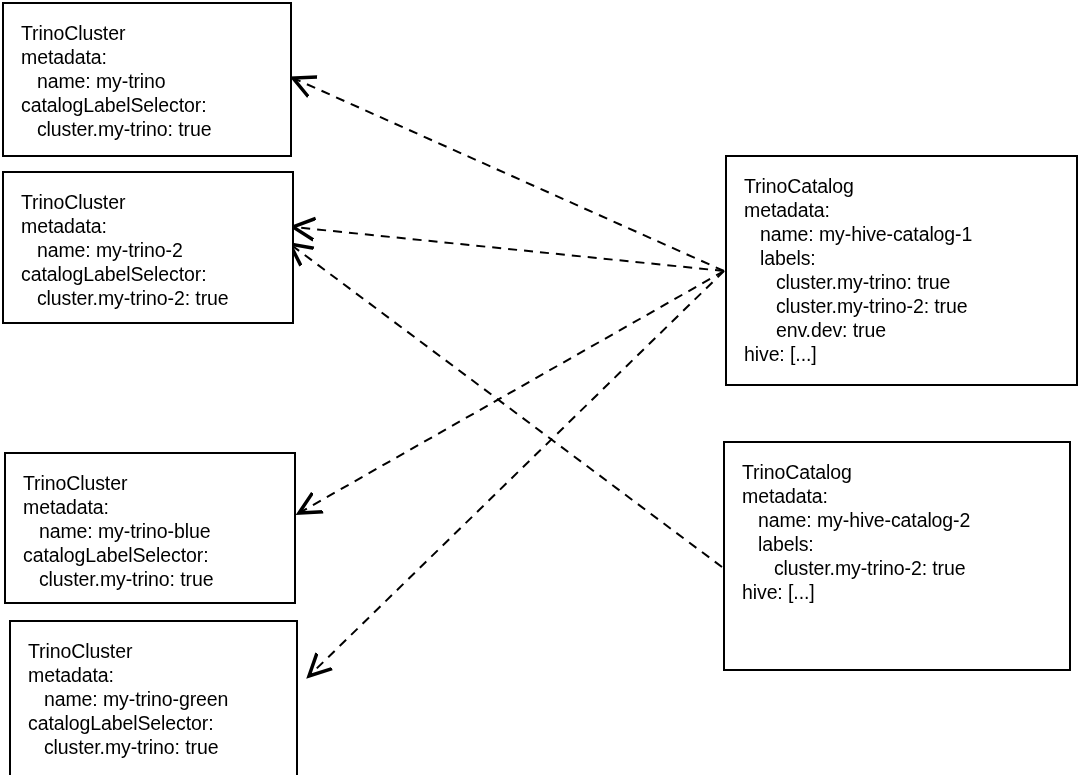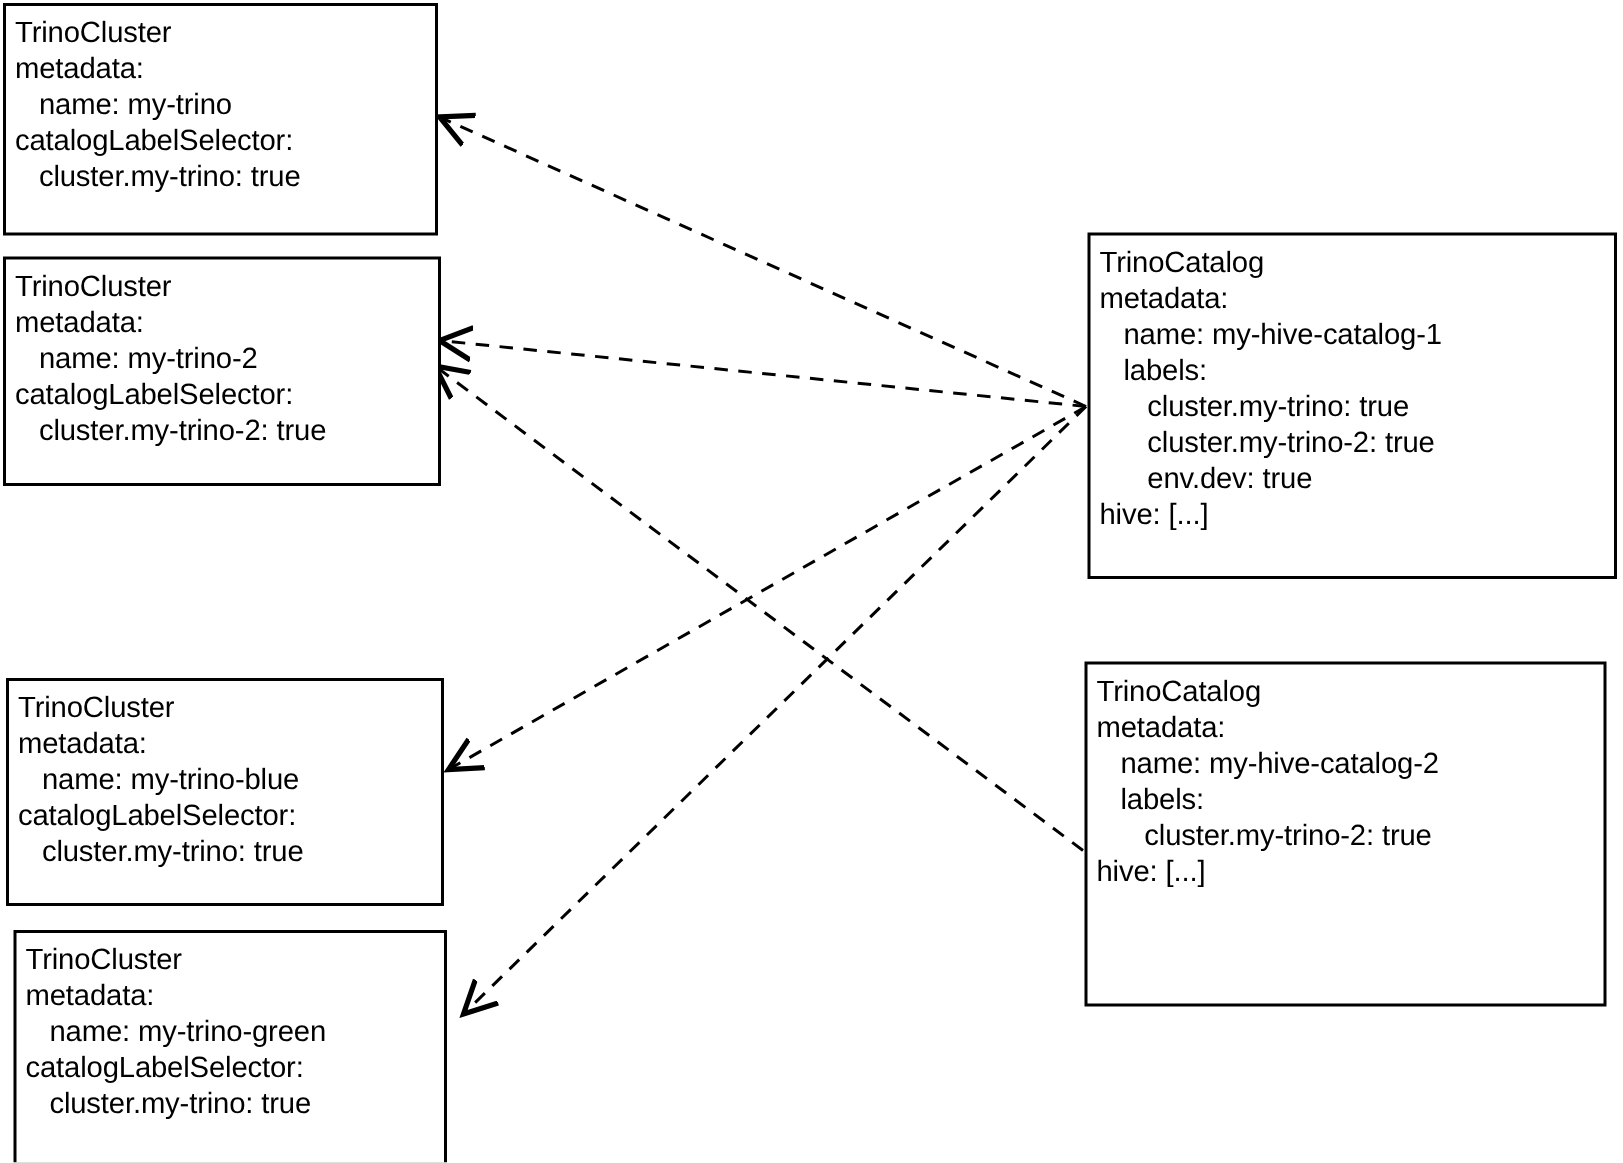--- a/index.html
+++ b/index.html
@@ -26,21 +26,21 @@
     pointer-events: none;
   }
   .node {
     position: absolute;
     box-sizing: border-box;
     border: 2px solid #000000;
     background: #ffffff;
     padding: 6px 0 0 0;
   }
   .node-text {
-    margin: 0;
+    margin: 11px;
     padding: 0 6px;
     font-family: "Liberation Sans", sans-serif;
     font-size: 19.5px;
     line-height: 24px;
     color: #000000;
     white-space: pre;
     letter-spacing: -0.1px;
   }
 </style>
 </head>

